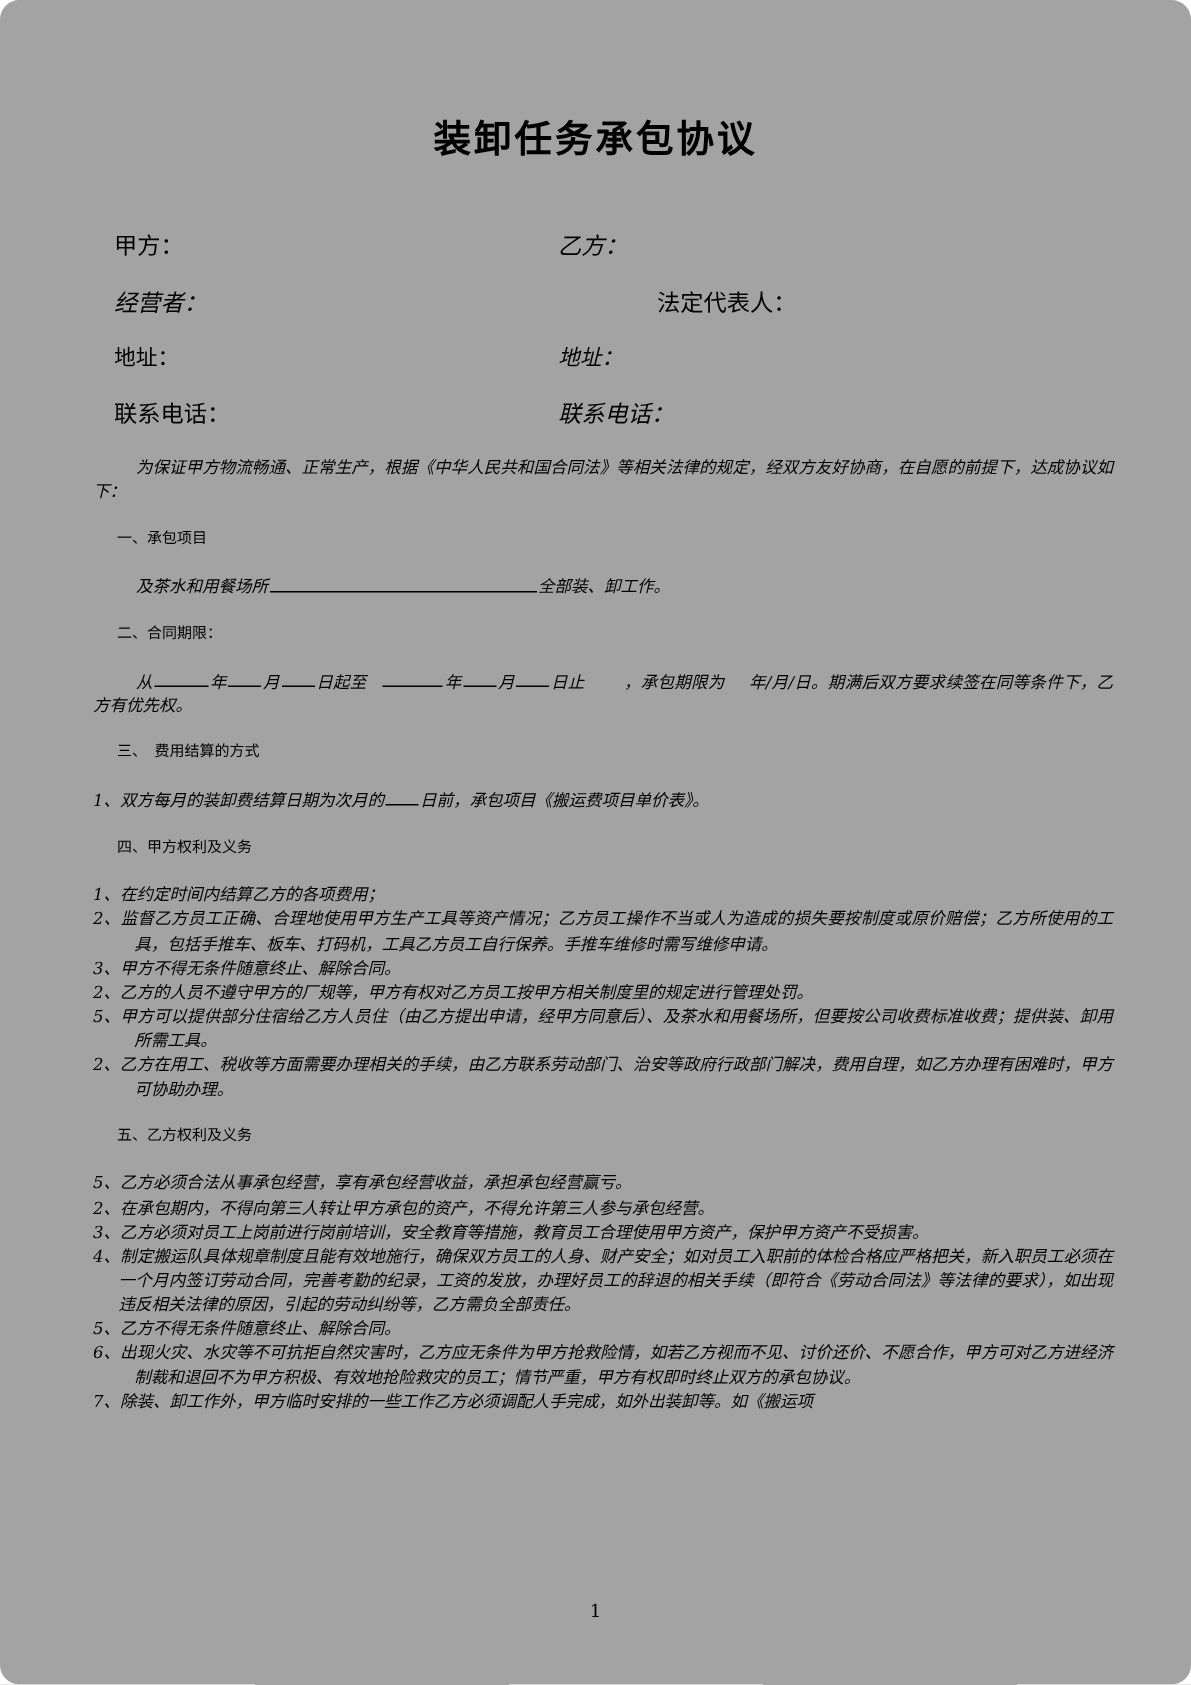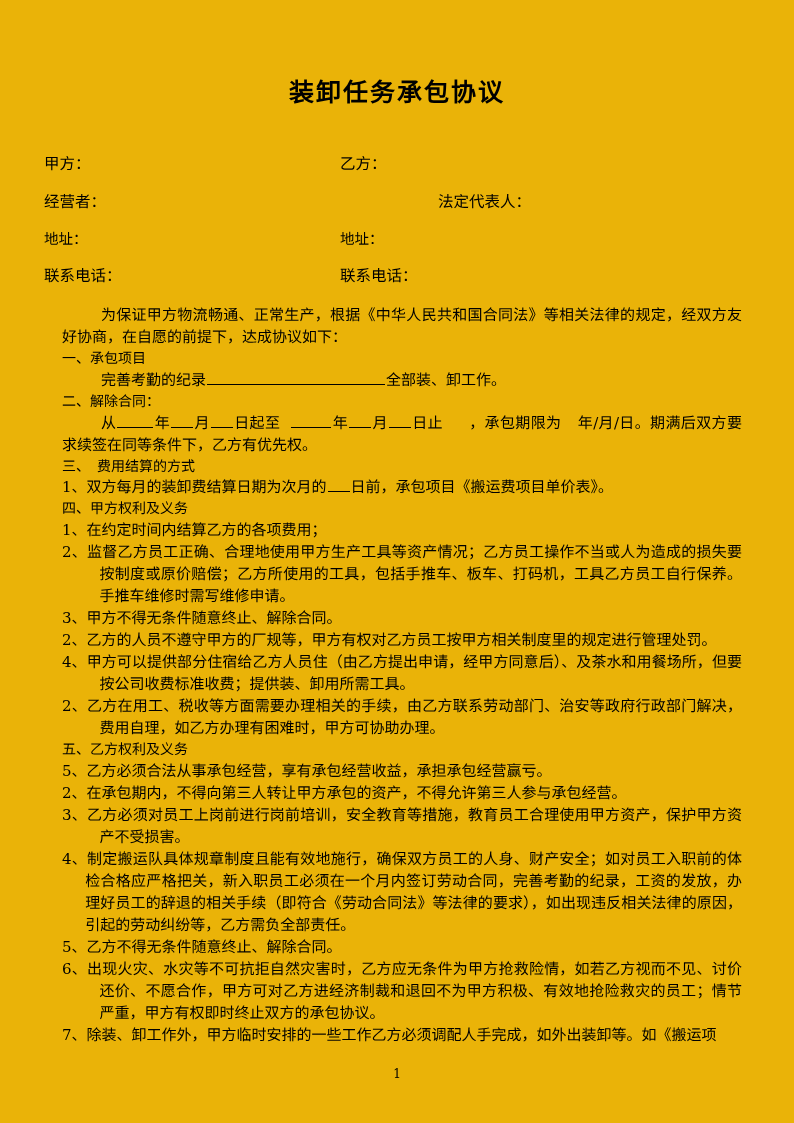--- a/index.html
+++ b/index.html
@@ -10,84 +10,86 @@
   }
   body {
     font-family: "DejaVu Serif", "Liberation Serif", serif;
     color: #000000;
   }
   .page {
     position: relative;
     width: 794px;
     height: 1123px;
     margin: 0 auto;
-    background: #eab308;
+    background: #a3a3a3;
     box-sizing: border-box;
     overflow: hidden;
+    border-radius: 13px;
   }
 
   
   .doc-title {
     text-align: center;
     font-size: 25px;
     font-weight: bold;
     letter-spacing: 2px;
     margin: 0;
     padding-top: 72px;
     font-family: "DejaVu Serif", "Liberation Serif", serif;
   }
 
   
   .parties {
     margin-top: 46px;
-    padding-left: 44px;
+    padding-left: 76px;
     padding-right: 60px;
   }
   .party-row {
     display: flex;
     align-items: baseline;
     margin-bottom: 18px;
   }
   .party-row.tight { margin-bottom: 17px; justify-content: flex-end; }
   .party-cell {
     font-size: 15.5px;
     line-height: 1.3;
     white-space: nowrap;
   }
   .party-cell.left  { width: 296px; flex: 0 0 296px; }
-  .party-cell.right { flex: 1 1 auto; }
+  .party-cell.right { flex: 1 1 auto; font-style: italic; }
   .sz-a { font-size: 15.5px; }
   .sz-b { font-size: 14.5px; }
 
   
   .body-wrap {
     margin-top: 12px;
     padding-left: 62px;
     padding-right: 52px;
   }
   .p {
-    font-size: 15px;
+    font-size: 11px;
     line-height: 1.47;
     margin: 0;
     text-align: justify;
     text-justify: inter-ideograph;
+    font-style: italic;
   }
   .p.indent2 { text-indent: 2.6em; }
   .hang {
     padding-left: 1.55em;
     text-indent: -1.55em;
   }
   .hang2 {
     padding-left: 2.5em;
     text-indent: -2.5em;
   }
   .sec-head {
-    font-size: 14px;
+    font-size: 10px;
     line-height: 1.47;
-    margin: 0;
+    margin: 16px;
   }
 
   
   .blank {
     display: inline-block;
     border-bottom: 1px solid #000;
     vertical-align: baseline;
     height: 0.95em;
     margin: 0 1px;
   }
@@ -135,34 +137,34 @@
       <div class="party-cell left sz-a">联系电话：</div>
       <div class="party-cell right sz-a">联系电话：</div>
     </div>
   </div>
 
   <div class="body-wrap">
 
     <p class="p indent2">为保证甲方物流畅通、正常生产，根据《中华人民共和国合同法》等相关法律的规定，经双方友好协商，在自愿的前提下，达成协议如下：</p>
 
     <p class="sec-head">一、承包项目</p>
-    <p class="p indent2"><span>完善考勤的纪录</span><span class="blank w-long"></span><span>全部装、卸工作。</span></p>
+    <p class="p indent2"><span>及茶水和用餐场所</span><span class="blank w-long"></span><span>全部装、卸工作。</span></p>
 
-    <p class="sec-head">二、解除合同：</p>
+    <p class="sec-head">二、合同期限：</p>
     <p class="p indent2"><span>从</span><span class="blank w-year"></span><span>年</span><span class="blank w-md"></span><span>月</span><span class="blank w-day"></span><span>日起至</span><span class="gap-sp"></span><span class="blank w-year2"></span><span>年</span><span class="blank w-md"></span><span>月</span><span class="blank w-day"></span><span>日止</span><span class="gap-sp-lg"></span><span>，</span><span>承包期限为</span><span class="gap-sp-md"></span><span>年/月/日。期满后双方要求续签在同等条件下，乙方有优先权。</span></p>
 
     <p class="sec-head">三、　费用结算的方式</p>
     <p class="p"><span>1、双方每月的装卸费结算日期为次月的</span><span class="blank w-md"></span><span>日前，承包项目《搬运费项目单价表》。</span></p>
 
     <p class="sec-head">四、甲方权利及义务</p>
     <p class="p hang">1、在约定时间内结算乙方的各项费用；</p>
     <p class="p hang2">2、监督乙方员工正确、合理地使用甲方生产工具等资产情况；乙方员工操作不当或人为造成的损失要按制度或原价赔偿；乙方所使用的工具，包括手推车、板车、打码机，工具乙方员工自行保养。手推车维修时需写维修申请。</p>
     <p class="p hang">3、甲方不得无条件随意终止、解除合同。</p>
     <p class="p hang">2、乙方的人员不遵守甲方的厂规等，甲方有权对乙方员工按甲方相关制度里的规定进行管理处罚。</p>
-    <p class="p hang2">4、甲方可以提供部分住宿给乙方人员住（由乙方提出申请，经甲方同意后）、及茶水和用餐场所，但要按公司收费标准收费；提供装、卸用所需工具。</p>
+    <p class="p hang2">5、甲方可以提供部分住宿给乙方人员住（由乙方提出申请，经甲方同意后）、及茶水和用餐场所，但要按公司收费标准收费；提供装、卸用所需工具。</p>
     <p class="p hang2">2、乙方在用工、税收等方面需要办理相关的手续，由乙方联系劳动部门、治安等政府行政部门解决，费用自理，如乙方办理有困难时，甲方可协助办理。</p>
 
     <p class="sec-head">五、乙方权利及义务</p>
     <p class="p hang">5、乙方必须合法从事承包经营，享有承包经营收益，承担承包经营赢亏。</p>
     <p class="p hang">2、在承包期内，不得向第三人转让甲方承包的资产，不得允许第三人参与承包经营。</p>
     <p class="p hang2">3、乙方必须对员工上岗前进行岗前培训，安全教育等措施，教育员工合理使用甲方资产，保护甲方资产不受损害。</p>
     <p class="p hang">4、制定搬运队具体规章制度且能有效地施行，确保双方员工的人身、财产安全；如对员工入职前的体检合格应严格把关，新入职员工必须在一个月内签订劳动合同，完善考勤的纪录，工资的发放，办理好员工的辞退的相关手续（即符合《劳动合同法》等法律的要求），如出现违反相关法律的原因，引起的劳动纠纷等，乙方需负全部责任。</p>
     <p class="p hang">5、乙方不得无条件随意终止、解除合同。</p>
     <p class="p hang2">6、出现火灾、水灾等不可抗拒自然灾害时，乙方应无条件为甲方抢救险情，如若乙方视而不见、讨价还价、不愿合作，甲方可对乙方进经济制裁和退回不为甲方积极、有效地抢险救灾的员工；情节严重，甲方有权即时终止双方的承包协议。</p>
     <p class="p hang">7、除装、卸工作外，甲方临时安排的一些工作乙方必须调配人手完成，如外出装卸等。如《搬运项</p>

